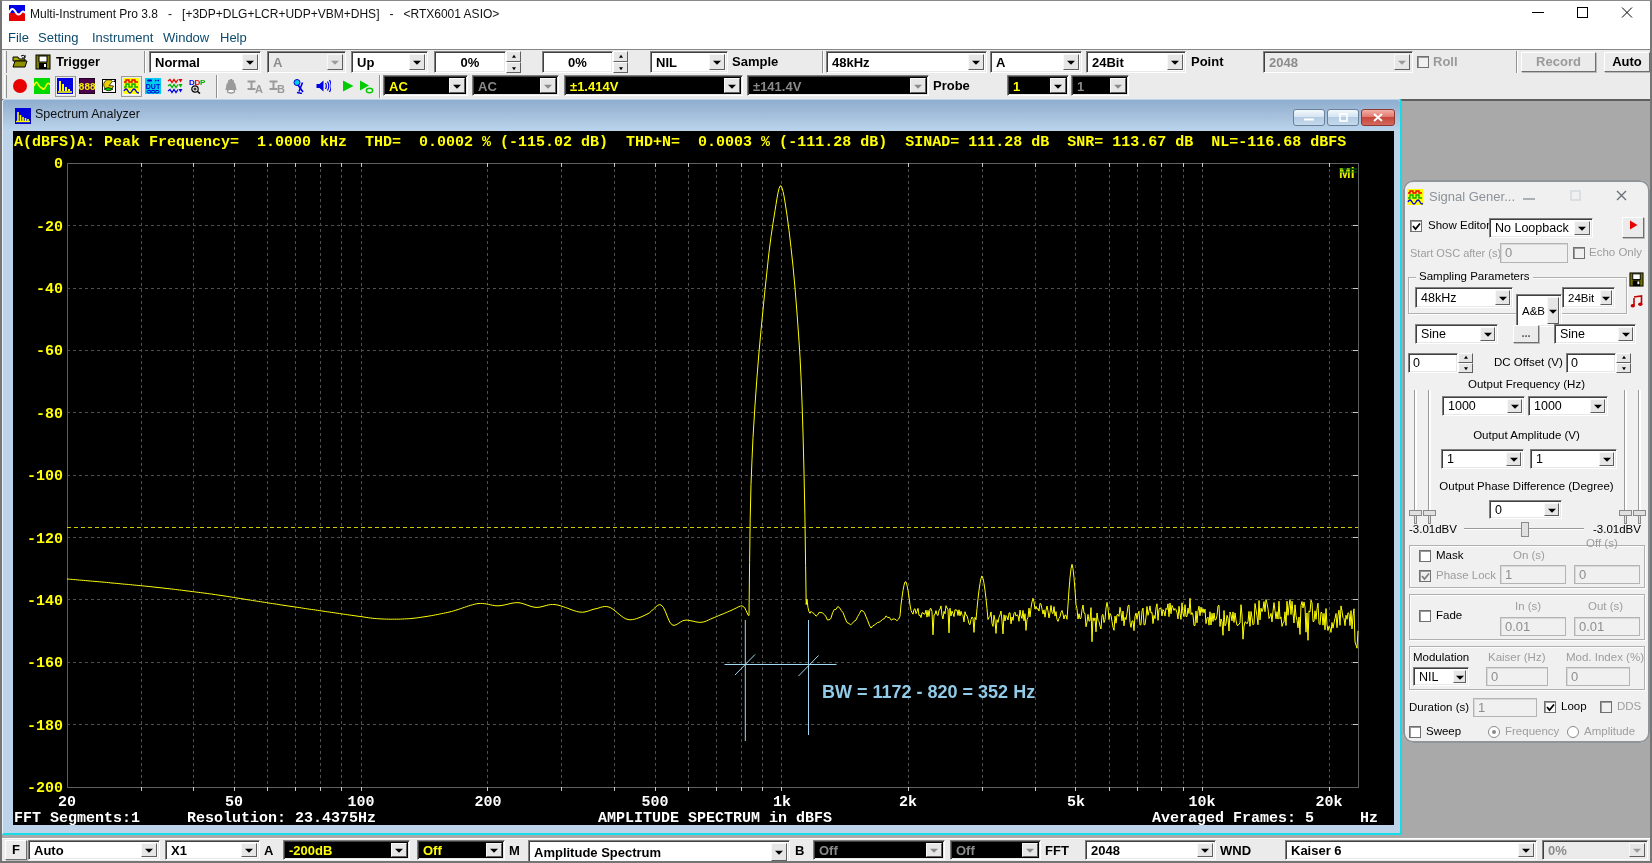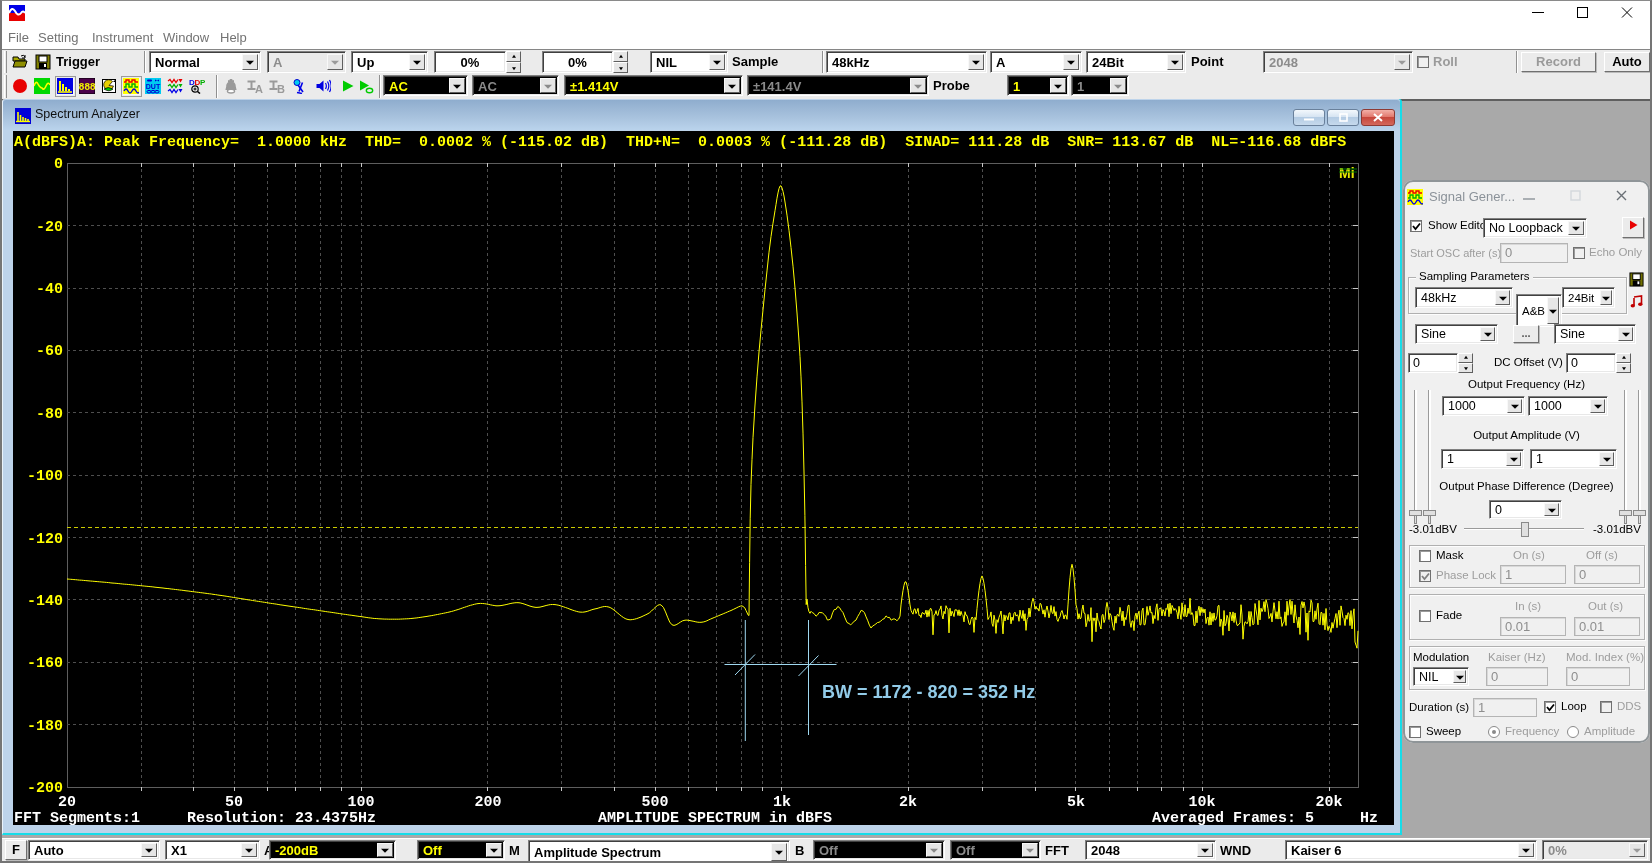--- a/index.html
+++ b/index.html
@@ -1,19 +1,19 @@
 <!DOCTYPE html>
 <html><head><meta charset="utf-8"><style>
 *{margin:0;padding:0;box-sizing:border-box}
 html,body{width:1652px;height:863px;overflow:hidden;background:#a9a9a9;font-family:"Liberation Sans",sans-serif;position:relative}
 .abs{position:absolute}
 #tbar{position:absolute;left:0;top:0;width:1652px;height:26px;background:#fff}
 #tbar .ttl{position:absolute;left:30px;top:7px;font-size:12px;color:#111;white-space:pre}
 #menu{position:absolute;left:0;top:26px;width:1652px;height:24px;background:#fff;border-bottom:1px solid #868686}
-#menu span{position:absolute;top:4px;font-size:13px;color:#737373}
+#menu span{position:absolute;top:4px;font-size:13px;color:#0c4a6e}
 #row1{position:absolute;left:0;top:50px;width:1652px;height:24px;background:#ebebeb}
 #row2{position:absolute;left:0;top:74px;width:1652px;height:27px;background:#ebebeb;border-bottom:2px solid #5f5f5f}
 #mdi{position:absolute;left:0;top:101px;width:1652px;height:737px;background:#a9a9a9}
 #brow{position:absolute;left:0;top:838px;width:1652px;height:25px;background:#ebebeb;border-top:1px solid #fff;border-bottom:2px solid #606060}
 .grip{position:absolute;width:3px;border-left:1px solid #fff;border-right:1px solid #909090}
 .vsep{position:absolute;width:2px;border-left:1px solid #909090;border-right:1px solid #fff}
 .tlb{position:absolute;font-size:13px;font-weight:bold;color:#000;white-space:nowrap}
 .cmb{position:absolute;background:#fff;border:1px solid;border-color:#808080 #fff #fff #808080;box-shadow:inset 1px 1px 0 #404040,inset -1px -1px 0 #e8e8e8}
 .cmb span{position:absolute;left:5px;top:50%;transform:translateY(-50%);font-weight:bold;font-size:13px;color:#000;white-space:pre}
 .cmb i{position:absolute;right:2px;top:2px;bottom:2px;width:16px;border:1px solid;border-color:#f8f8f8 #5f5f5f #5f5f5f #f8f8f8}
@@ -40,20 +40,21 @@
 .sgl{position:absolute;font-size:11.5px;color:#000;white-space:nowrap}
 .sgd{position:absolute;font-size:11.5px;color:#9d9d9d;white-space:nowrap}
 #frame{position:absolute;left:0;top:0;width:1652px;height:863px;border:2px solid #757575;border-top:1px solid #8a8a8a;pointer-events:none;z-index:90}
 </style></head><body>
 <div id="tbar">
     <div class="abs" style="left:9px;top:5px"><svg width="16" height="16" viewBox="0 0 16 16">
         <rect width="16" height="16" fill="#0000e8"></rect>
         <rect y="8" width="16" height="8" fill="#e80000"></rect>
         <path d="M0 8 Q3 1 6 6 Q9 12 12 8 Q14 5 16 8" fill="none" stroke="#fff" stroke-width="2"></path>
       </svg></div>
+    <div class="ttl">Multi-Instrument Pro 3.8&nbsp;&nbsp; -&nbsp;&nbsp; [+3DP+DLG+LCR+UDP+VBM+DHS]&nbsp;&nbsp; -&nbsp;&nbsp; &lt;RTX6001 ASIO&gt;</div>
     <svg class="abs" style="left:1524px;top:0" width="120" height="26" viewBox="0 0 120 26">
       <line x1="8" y1="12.5" x2="20" y2="12.5" stroke="#000" stroke-width="1"></line>
       <rect x="53.5" y="7.5" width="10" height="10" fill="none" stroke="#000" stroke-width="1"></rect>
       <path d="M98 7.5 L108 17.5 M108 7.5 L98 17.5" stroke="#000" stroke-width="1"></path>
     </svg>
   </div>
 <div id="menu">
     <span style="left:8px">File</span>
     <span style="left:38px">Setting</span>
     <span style="left:92px">Instrument</span>
@@ -499,21 +500,21 @@
       <line x1="10" y1="11" x2="22" y2="11" stroke="#8b9299" stroke-width="1.4"></line>
       <rect x="58" y="3" width="9" height="9" fill="none" stroke="#d3d8dc" stroke-width="1.4"></rect>
       <path d="M104 3 L113 12 M113 3 L104 12" stroke="#6a7076" stroke-width="1.4"></path>
     </svg>
     <div class="ckb" style="left:7px;top:40px;background:#fff">
       <svg width="11" height="11" viewBox="0 0 11 11">
         <path d="M2 5 L4.5 8 L9 2.5" fill="none" stroke="#000" stroke-width="1.8"></path>
       </svg>
     </div>
     <div class="sgl" style="left:25px;top:39px">Show Editor</div>
-    <div class="cmb" style="left:80px;top:38px;width:104px;height:20px">
+    <div class="cmb" style="left:86px;top:38px;width:104px;height:20px">
       <span style="font-size:12.5px;font-weight:normal;">No Loopback</span>
       <i style="background:#e6e6e6;width:16px">
         <b style="border-top-color:#000"></b>
       </i>
     </div>
     <div class="btn" style="left:219px;top:37px;width:22px;height:21px"><svg width="14" height="14" viewBox="0 0 14 14">
         <path d="M4 2.5 L11.5 7 L4 11.5z" fill="#e80000"></path>
       </svg></div>
     <div class="sgd" style="left:7px;top:67px;font-size:11px">Start OSC after (s)</div>
     <div class="tbd" style="left:97px;top:63px;width:68px;height:20px">0</div>
@@ -632,21 +633,21 @@
     <div class="abs" style="left:230px;top:330px;width:13px;height:6px;background:#e0e0e0;border:1px solid #8a8a8a"></div>
     <div class="abs" style="left:235px;top:336px;width:3px;height:8px;background:#e0e0e0;border:1px solid #8a8a8a;border-top:0"></div>
     <div class="abs" style="left:61px;top:348px;width:120px;height:2px;background:#9a9a9a;border-bottom:1px solid #fff"></div>
     <div class="abs" style="left:118px;top:342px;width:8px;height:15px;background:#e0e0e0;border:1px solid #8a8a8a"></div>
     <div class="sgl" style="left:6px;top:343px">-3.01dBV</div>
     <div class="sgl" style="left:190px;top:343px">-3.01dBV</div>
     <div class="grp" style="left:6px;top:365px;width:236px;height:43px"></div>
     <div class="ckb" style="left:16px;top:370px;background:#fff"></div>
     <div class="sgl" style="left:33px;top:369px">Mask</div>
     <div class="sgd" style="left:110px;top:369px">On (s)</div>
-    <div class="sgd" style="left:183px;top:369px">Off (s)</div>
+    <div class="sgd" style="left:183px;top:357px">Off (s)</div>
     <div class="ckb" style="left:16px;top:390px;background:#f0f0f0">
       <svg width="11" height="11" viewBox="0 0 11 11">
         <path d="M2 5 L4.5 8 L9 2.5" fill="none" stroke="#808080" stroke-width="1.8"></path>
       </svg>
     </div>
     <div class="sgd" style="left:33px;top:389px">Phase Lock</div>
     <div class="tbd" style="left:97px;top:385px;width:66px;height:19px">1</div>
     <div class="tbd" style="left:171px;top:385px;width:66px;height:19px">0</div>
     <div class="grp" style="left:6px;top:414px;width:236px;height:46px"></div>
     <div class="sgd" style="left:112px;top:420px">In (s)</div>
@@ -694,21 +695,21 @@
         <b style="border-top-color:#000"></b>
       </i>
     </div>
     <div class="cmb" style="left:165px;top:1px;width:95px;height:20px">
       <span style="font-size:13px;">X1</span>
       <i style="background:#e6e6e6;width:16px">
         <b style="border-top-color:#000"></b>
       </i>
     </div>
     <div class="tlb" style="left:264px;top:4px">A</div>
-    <div class="cmb ck2" style="left:269px;top:1px;width:127px;height:20px">
+    <div class="cmb ck2" style="left:283px;top:1px;width:127px;height:20px">
       <span style="font-size:13px;">-200dB</span>
       <i style="background:#e6e6e6;width:16px">
         <b style="border-top-color:#000"></b>
       </i>
     </div>
     <div class="cmb ck2" style="left:417px;top:1px;width:88px;height:20px">
       <span style="font-size:13px;">Off</span>
       <i style="background:#e6e6e6;width:16px">
         <b style="border-top-color:#000"></b>
       </i>

